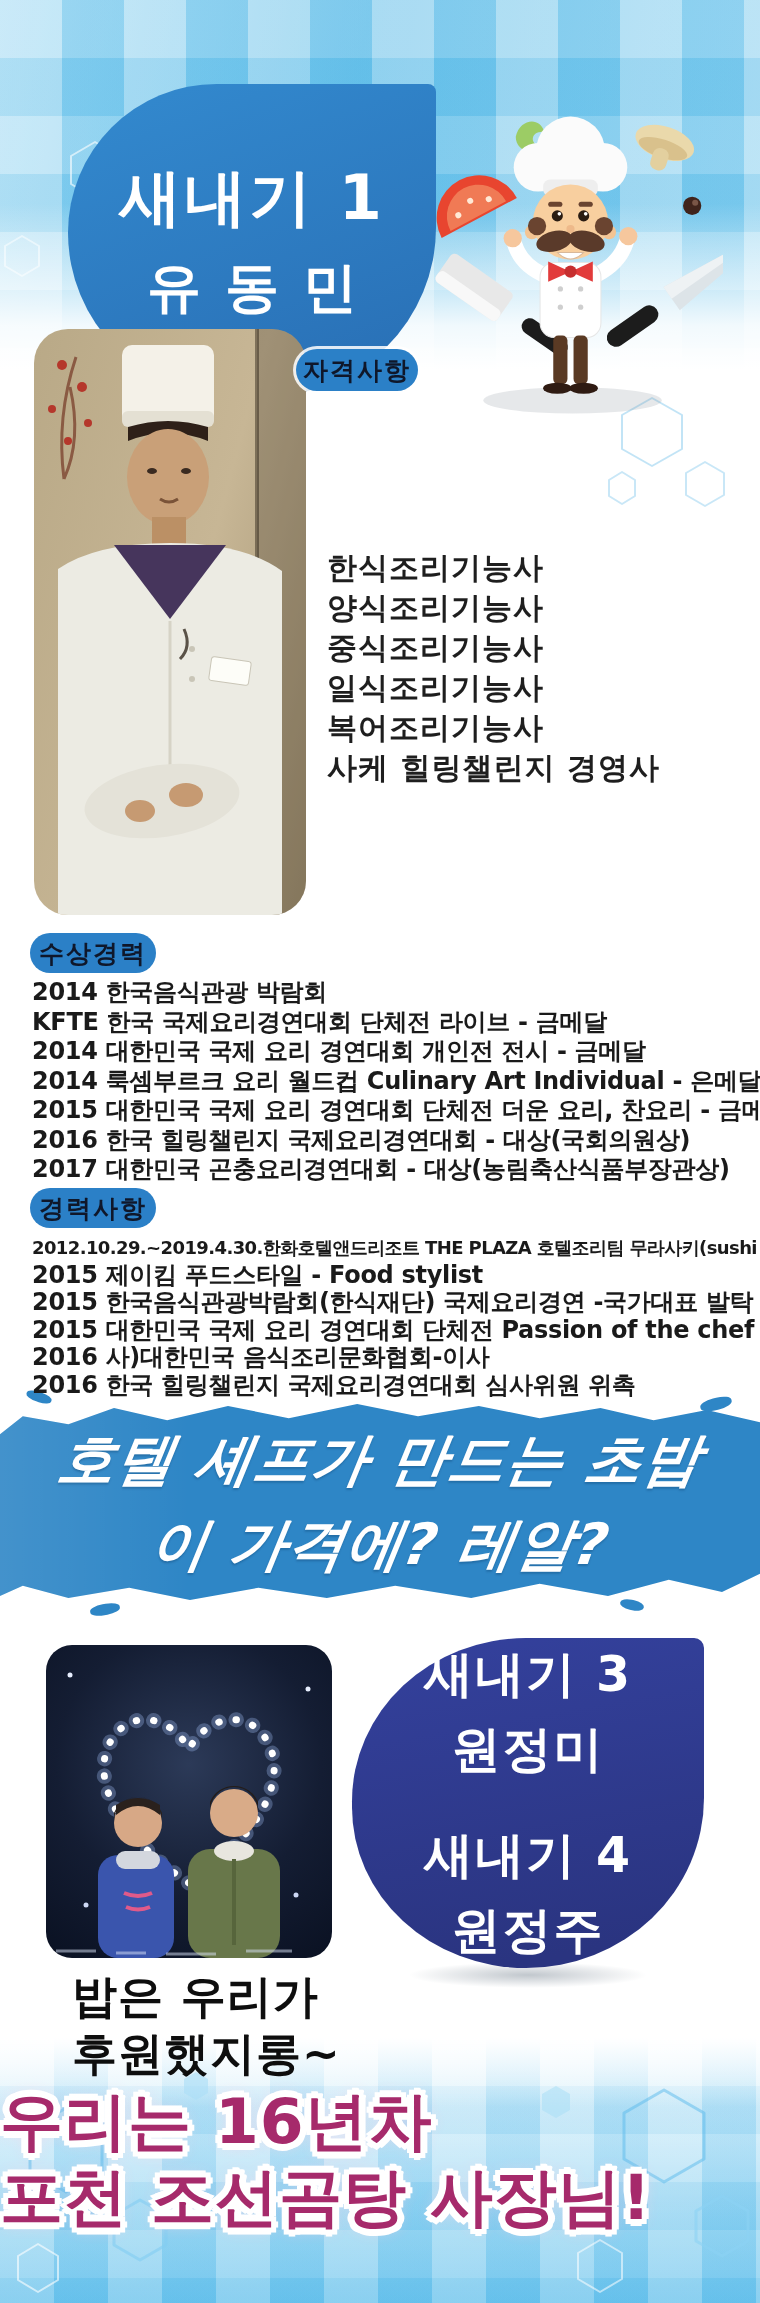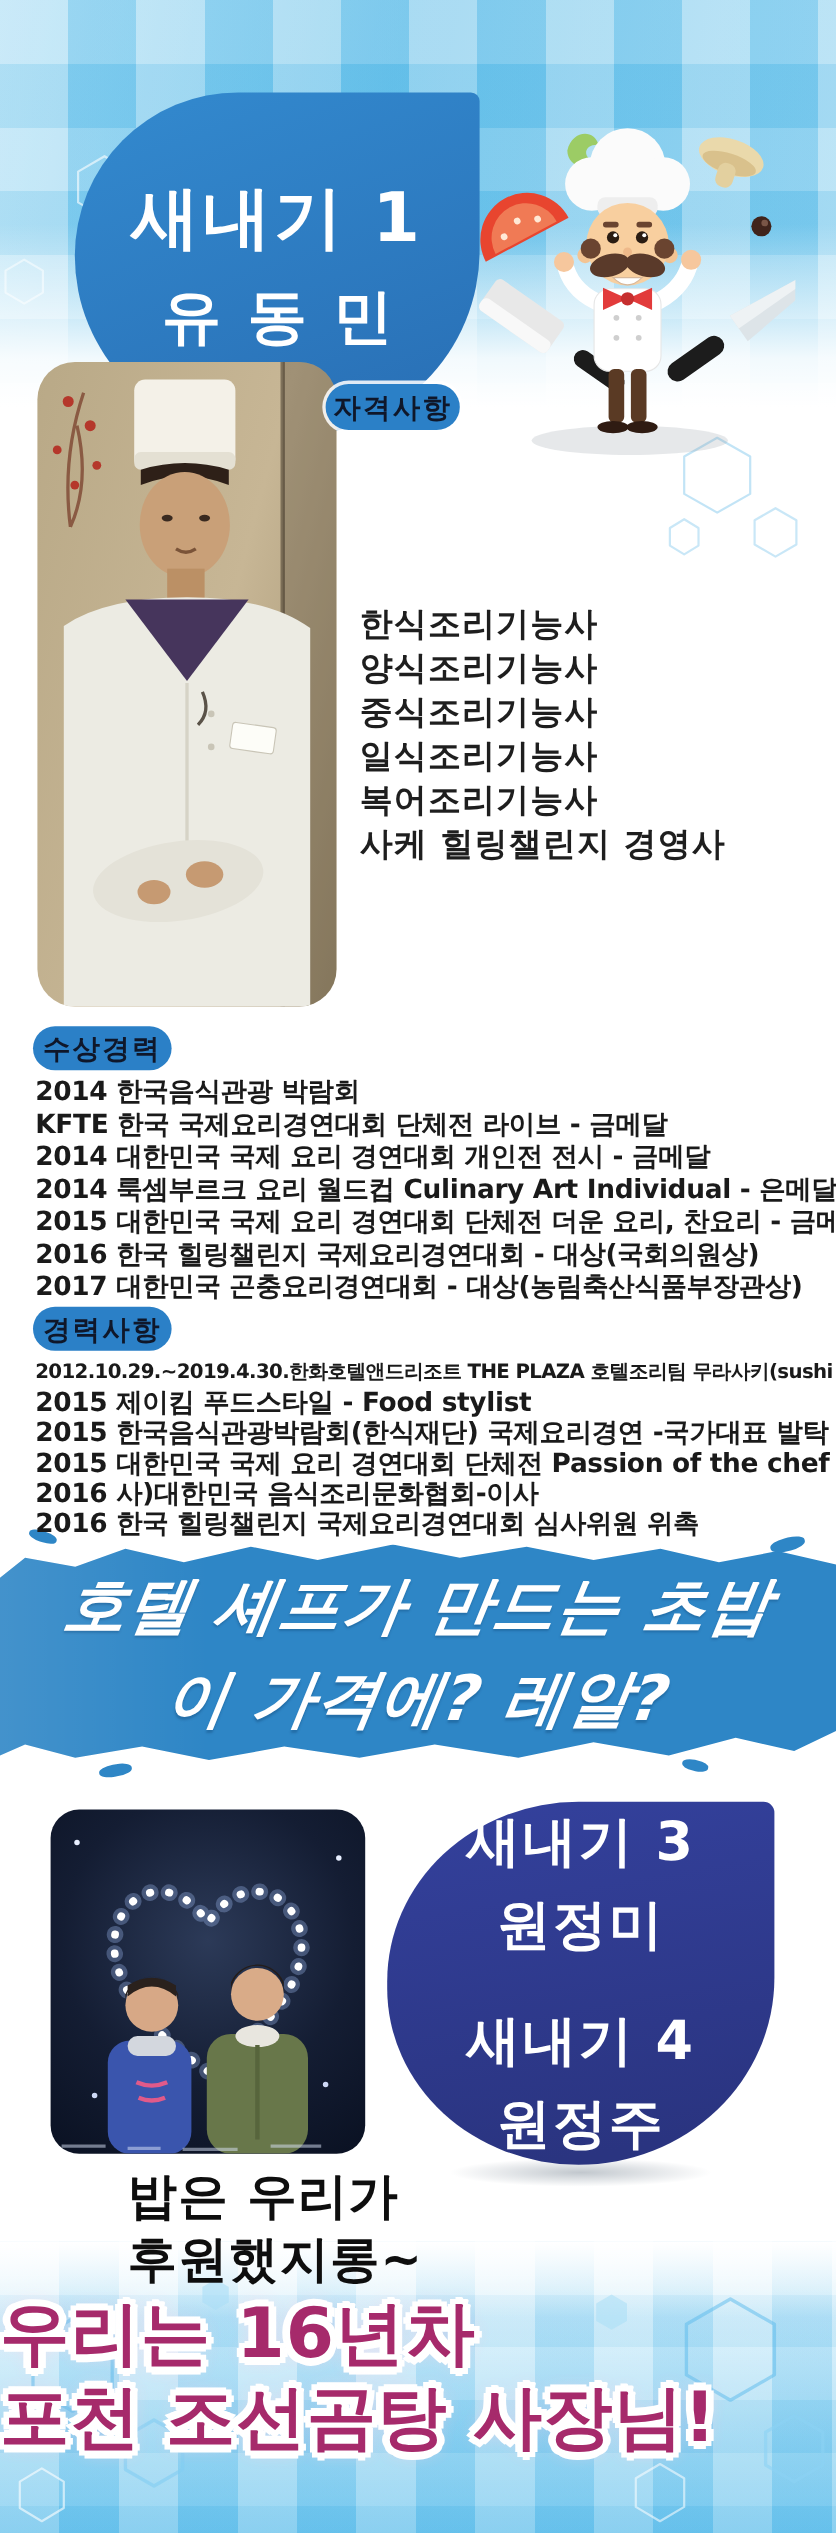--- a/index.html
+++ b/index.html
@@ -84,21 +84,21 @@
     color:#fff;z-index:2;gap:13px;
   }
   .bubble-bottom .m{font-size:49px;font-weight:800;line-height:62px;letter-spacing:2px;}
   .bubble-bottom .gap{height:18px;}
   .shadow-bottom{
     position:absolute;left:408px;top:1962px;width:240px;height:26px;border-radius:50%;
     background:radial-gradient(ellipse at center, rgba(100,115,130,.40) 0%, rgba(100,115,130,0) 70%);
   }
   
   .support{position:absolute;left:72px;top:1968px;z-index:3;color:#0e0e0e;font-weight:900;}
-  .support .s{font-size:45px;line-height:57px;letter-spacing:1px;white-space:nowrap;margin-left:44px;}
+  .support .s{font-size:45px;line-height:57px;letter-spacing:1px;white-space:nowrap;}
   .footer{position:absolute;left:0;top:2084px;width:760px;text-align:left;z-index:3;font-weight:900;color:#a62a6b;}
   .footer .f{
     font-size:63px;letter-spacing:1px;line-height:76px;white-space:nowrap;
     text-shadow:-5px -5px 0 #fff,5px -5px 0 #fff,-5px 5px 0 #fff,5px 5px 0 #fff,
                 -7px 0 0 #fff,7px 0 0 #fff,0 -7px 0 #fff,0 7px 0 #fff,
                 0 0 16px rgba(255,205,230,.9);
   }
   .speck{position:absolute;background:#2e86c6;border-radius:45%;z-index:2;}
 </style>
 </head>

